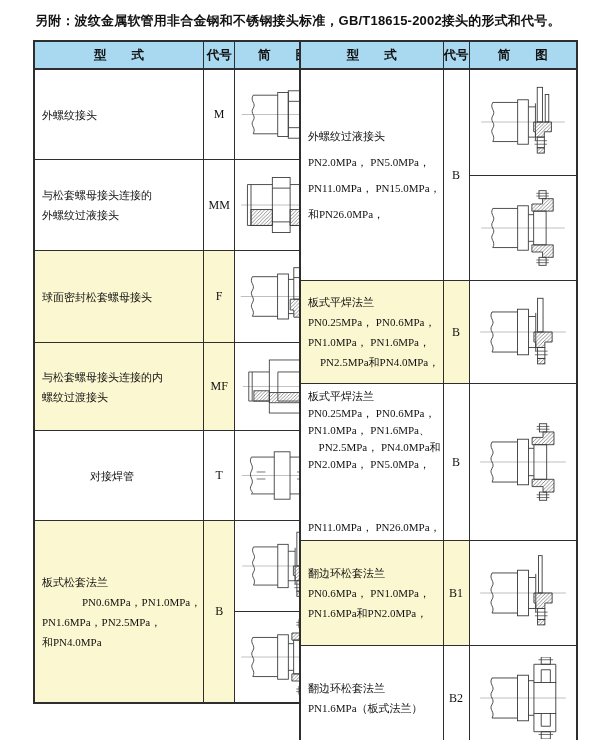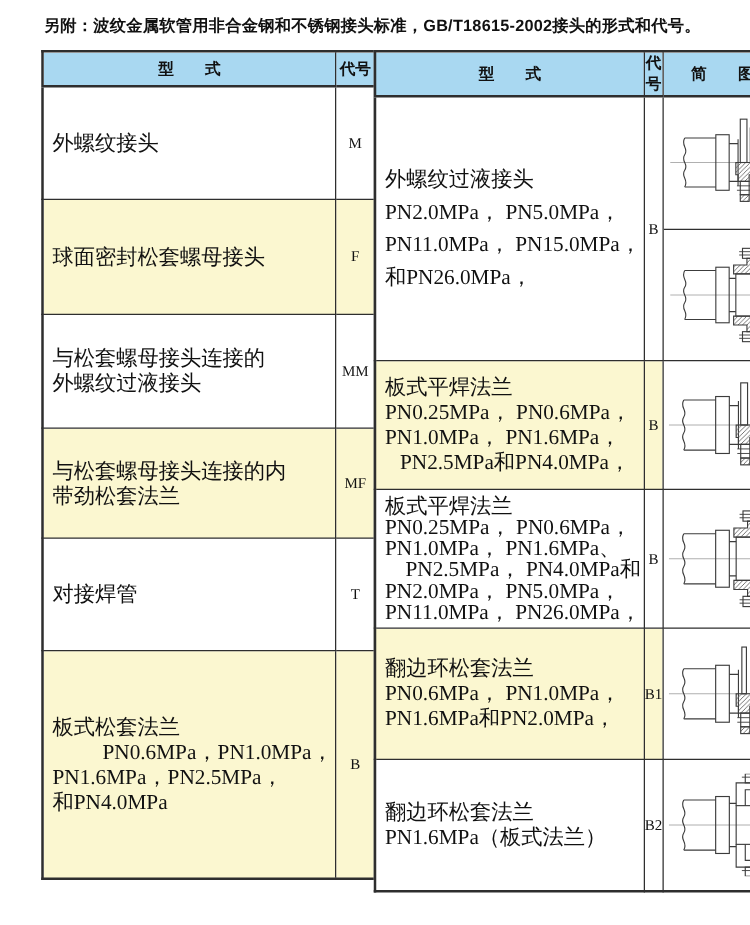--- a/index.html
+++ b/index.html
@@ -21,21 +21,21 @@
   #table-right { left:299px; }
   table.fittings th, table.fittings td {
     border:1px solid var(--border,#2e2e2e); padding:0; overflow:hidden;
   }
   table.fittings th {
     background:var(--header-bg,#a9d8f1); height:26px; font-size:12.5px;
     font-weight:bold; text-align:center; border-bottom:2px solid var(--border,#2e2e2e);
   }
   td.type-cell { vertical-align:middle; }
   td.type-cell .type-wrap { padding:4px 2px 4px 7px; }
-  .type-line { display:block; font-size:17px; white-space:nowrap; }
+  .type-line { display:block; font-size:11px; white-space:nowrap; }
   td.code-cell { text-align:center; vertical-align:middle; font-size:12px; }
   td.bg-yellow { background:var(--row-yellow,#fbf7d0); }
   td.diagram-cell { vertical-align:middle; background:#fff; }
   .diagram-single { display:flex; align-items:center; justify-content:center; height:100%; }
   .diagram-stack { display:flex; flex-direction:column; height:100%; }
   .diagram-sub { flex:1; display:flex; align-items:center; justify-content:center; }
   .diagram-sub + .diagram-sub { border-top:1px solid var(--border,#2e2e2e); }
   svg.fitting { display:block; }
 </style>
 </head>
@@ -79,47 +79,20 @@
               <rect x="56" y="18" width="16" height="54" fill="none" stroke="#3c3c3c" stroke-width="1"></rect>
               <path d="M56 30 H72 M56 60 H72" fill="none" stroke="#3c3c3c" stroke-width="1"></path>
               <rect x="72" y="27" width="16" height="36" fill="none" stroke="#3c3c3c" stroke-width="1"></rect>
               <path d="M76 27 V33 M80 27 V33 M84 27 V33" stroke="#3c3c3c" stroke-width="0.8" fill="none"></path>
               <rect x="72" y="45" width="16" height="18" fill="url(#hp1)" stroke="#3c3c3c" stroke-width="1"></rect>
             </svg>
           </div>
         </td>
       </tr>
       <tr>
-        <td class="type-cell bg-yellow" style="height: 91px;">
-          <div class="type-wrap">
-            <span class="type-line" style="line-height: 20px;">球面密封松套螺母接头</span>
-          </div>
-        </td>
-        <td class="code-cell bg-yellow"><span>F</span></td>
-        <td class="diagram-cell">
-          <div class="diagram-single" style="height: 91px;">
-            <svg class="fitting" viewBox="0 0 100 90" width="94" height="81">
-              <defs>
-                <pattern id="hp2" width="4" height="4" patternUnits="userSpaceOnUse">
-                  <path d="M0 4 L4 0" stroke="#666" stroke-width="0.8"></path>
-                </pattern>
-              </defs>
-              <line x1="3" y1="45" x2="97" y2="45" stroke="#888" stroke-width="0.6"></line>
-              <path d="M16 23 C12 30 20 32 16 38 C12 44 20 46 16 52 C12 58 20 60 16 67" fill="none" stroke="#3c3c3c" stroke-width="1"></path>
-              <path d="M16 23 H44 M16 67 H44" fill="none" stroke="#3c3c3c" stroke-width="1"></path>
-              <rect x="44" y="20" width="12" height="50" fill="none" stroke="#3c3c3c" stroke-width="1"></rect>
-              <path d="M56 26 H62 M56 64 H62" fill="none" stroke="#3c3c3c" stroke-width="1"></path>
-              <rect x="62" y="13" width="26" height="35" fill="none" stroke="#3c3c3c" stroke-width="1"></rect>
-              <path d="M62 24 H88" fill="none" stroke="#3c3c3c" stroke-width="1"></path>
-              <path d="M58 48 H88 V60 H76 V68 H62 V60 H58 Z" fill="url(#hp2)" stroke="#3c3c3c" stroke-width="1"></path>
-            </svg>
-          </div>
-        </td>
-      </tr>
-      <tr>
         <td class="type-cell " style="height: 90px;">
           <div class="type-wrap">
             <span class="type-line" style="line-height: 20px;">与松套螺母接头连接的</span>
             <span class="type-line" style="line-height: 20px;">外螺纹过液接头</span>
           </div>
         </td>
         <td class="code-cell "><span>MM</span></td>
         <td class="diagram-cell">
           <div class="diagram-single" style="height: 90px;">
             <svg class="fitting" viewBox="0 0 100 90" width="94" height="80">
@@ -133,24 +106,51 @@
               <rect x="38" y="14" width="20" height="62" fill="none" stroke="#3c3c3c" stroke-width="1"></rect>
               <path d="M38 26 H58 M38 64 H58" fill="none" stroke="#3c3c3c" stroke-width="1"></path>
               <path d="M58 22 H88 M58 68 H88 M88 22 V68 M84 22 V68" fill="none" stroke="#3c3c3c" stroke-width="1"></path>
               <rect x="14" y="50" width="24" height="18" fill="url(#hp3)" stroke="#3c3c3c" stroke-width="1"></rect>
               <rect x="58" y="50" width="26" height="18" fill="url(#hp3)" stroke="#3c3c3c" stroke-width="1"></rect>
             </svg>
           </div>
         </td>
       </tr>
       <tr>
+        <td class="type-cell bg-yellow" style="height: 91px;">
+          <div class="type-wrap">
+            <span class="type-line" style="line-height: 20px;">球面密封松套螺母接头</span>
+          </div>
+        </td>
+        <td class="code-cell bg-yellow"><span>F</span></td>
+        <td class="diagram-cell">
+          <div class="diagram-single" style="height: 91px;">
+            <svg class="fitting" viewBox="0 0 100 90" width="94" height="81">
+              <defs>
+                <pattern id="hp2" width="4" height="4" patternUnits="userSpaceOnUse">
+                  <path d="M0 4 L4 0" stroke="#666" stroke-width="0.8"></path>
+                </pattern>
+              </defs>
+              <line x1="3" y1="45" x2="97" y2="45" stroke="#888" stroke-width="0.6"></line>
+              <path d="M16 23 C12 30 20 32 16 38 C12 44 20 46 16 52 C12 58 20 60 16 67" fill="none" stroke="#3c3c3c" stroke-width="1"></path>
+              <path d="M16 23 H44 M16 67 H44" fill="none" stroke="#3c3c3c" stroke-width="1"></path>
+              <rect x="44" y="20" width="12" height="50" fill="none" stroke="#3c3c3c" stroke-width="1"></rect>
+              <path d="M56 26 H62 M56 64 H62" fill="none" stroke="#3c3c3c" stroke-width="1"></path>
+              <rect x="62" y="13" width="26" height="35" fill="none" stroke="#3c3c3c" stroke-width="1"></rect>
+              <path d="M62 24 H88" fill="none" stroke="#3c3c3c" stroke-width="1"></path>
+              <path d="M58 48 H88 V60 H76 V68 H62 V60 H58 Z" fill="url(#hp2)" stroke="#3c3c3c" stroke-width="1"></path>
+            </svg>
+          </div>
+        </td>
+      </tr>
+      <tr>
         <td class="type-cell bg-yellow" style="height: 87px;">
           <div class="type-wrap">
             <span class="type-line" style="line-height: 20px;">与松套螺母接头连接的内</span>
-            <span class="type-line" style="line-height: 20px;">带劲松套法兰</span>
+            <span class="type-line" style="line-height: 20px;">螺纹过渡接头</span>
           </div>
         </td>
         <td class="code-cell bg-yellow"><span>MF</span></td>
         <td class="diagram-cell">
           <div class="diagram-single" style="height: 87px;">
             <svg class="fitting" viewBox="0 0 100 90" width="94" height="77">
               <defs>
                 <pattern id="hp4" width="4" height="4" patternUnits="userSpaceOnUse">
                   <path d="M0 4 L4 0" stroke="#666" stroke-width="0.8"></path>
                 </pattern>
@@ -159,21 +159,21 @@
               <path d="M10 28 H34 M10 62 H34 M10 28 V62 M14 28 V62" fill="none" stroke="#3c3c3c" stroke-width="1"></path>
               <rect x="34" y="14" width="46" height="62" fill="none" stroke="#3c3c3c" stroke-width="1"></rect>
               <path d="M44 28 H80 M44 62 H80 M44 28 V62" fill="none" stroke="#3c3c3c" stroke-width="1"></path>
               <rect x="16" y="50" width="18" height="12" fill="url(#hp4)" stroke="#3c3c3c" stroke-width="1"></rect>
               <rect x="34" y="52" width="46" height="12" fill="url(#hp4)" stroke="#3c3c3c" stroke-width="1"></rect>
             </svg>
           </div>
         </td>
       </tr>
       <tr>
-        <td class="type-cell " style="height: 89px;">
+        <td class="type-cell " style="height: 89px; padding-left: 48px;">
           <div class="type-wrap">
             <span class="type-line" style="line-height: 20px;">对接焊管</span>
           </div>
         </td>
         <td class="code-cell "><span>T</span></td>
         <td class="diagram-cell">
           <div class="diagram-single" style="height: 89px;">
             <svg class="fitting" viewBox="0 0 100 90" width="94" height="79">
               <defs>
                 <pattern id="hp5" width="4" height="4" patternUnits="userSpaceOnUse">
@@ -352,21 +352,21 @@
         </td>
       </tr>
       <tr>
         <td class="type-cell " style="height: 107px;">
           <div class="type-wrap">
             <span class="type-line" style="line-height: 17px;">板式平焊法兰</span>
             <span class="type-line" style="line-height: 17px;">PN0.25MPa， PN0.6MPa，</span>
             <span class="type-line" style="line-height: 17px;">PN1.0MPa， PN1.6MPa、</span>
             <span class="type-line" style="line-height: 17px; text-align: right;">PN2.5MPa， PN4.0MPa和</span>
             <span class="type-line" style="line-height: 17px;">PN2.0MPa， PN5.0MPa，</span>
-            <span class="type-line" style="line-height: 17px;">PN11.0MPa， PN26.0MPa，</span>
+            <span class="type-line" style="line-height: 17px; margin-top: 46px;">PN11.0MPa， PN26.0MPa，</span>
           </div>
         </td>
         <td class="code-cell "><span>B</span></td>
         <td class="diagram-cell">
           <div class="diagram-single" style="height: 107px;">
             <svg class="fitting" viewBox="0 0 100 90" width="94" height="82">
               <defs>
                 <pattern id="hp11" width="4" height="4" patternUnits="userSpaceOnUse">
                   <path d="M0 4 L4 0" stroke="#666" stroke-width="0.8"></path>
                 </pattern>

